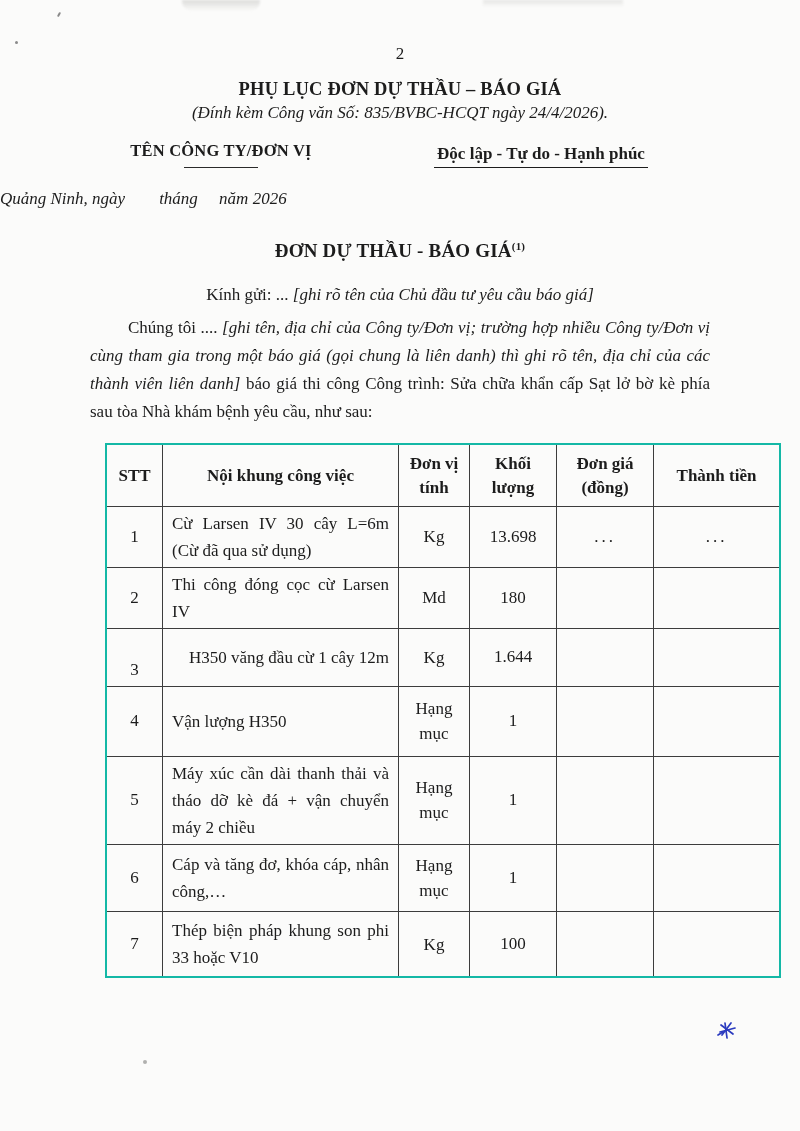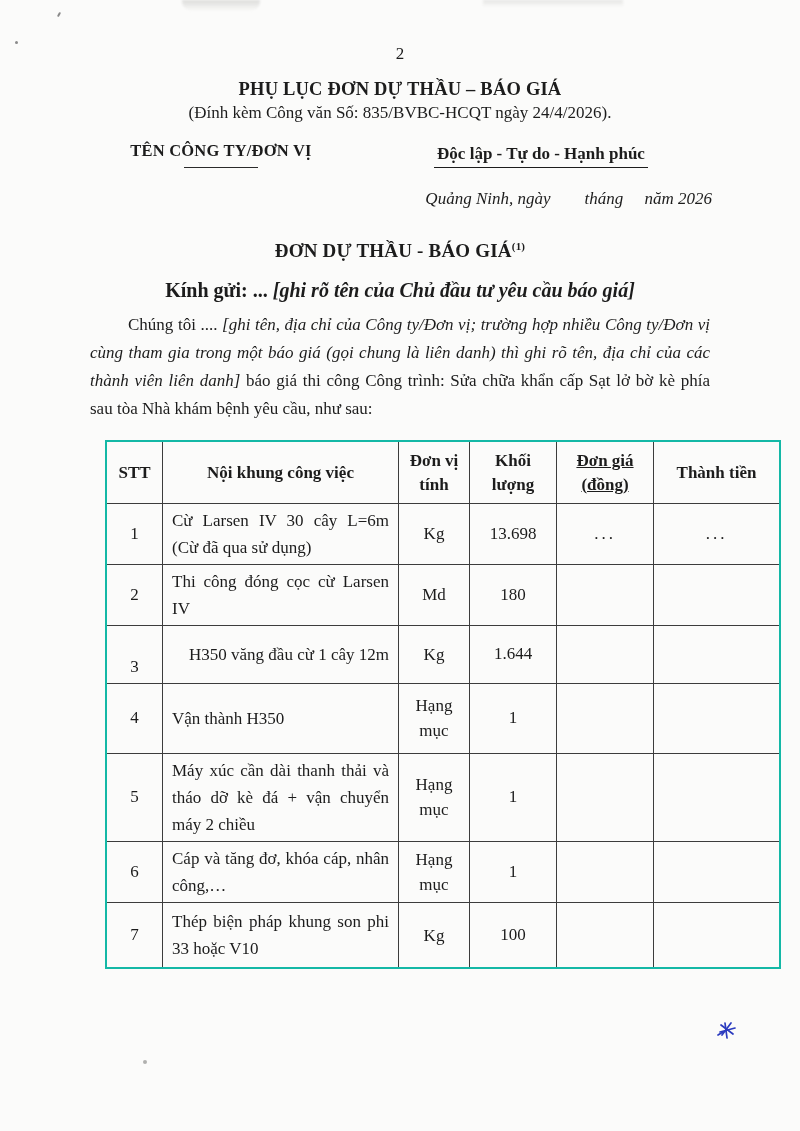--- a/index.html
+++ b/index.html
@@ -7,54 +7,54 @@
     width:800px;height:1131px;
     background:#fbfbfa;
     position:relative;overflow:hidden;
     font-family:"Liberation Serif","DejaVu Serif",serif;
     color:#1c1c1c;
   }
   .page{position:absolute;inset:0;}
   .center{text-align:center;}
   .page-number{margin-top:44px;font-size:17px;}
   .doc-title{margin-top:15px;font-size:18.5px;font-weight:bold;letter-spacing:.2px;}
-  .doc-subtitle{margin-top:3px;font-size:17px;}
+  .doc-subtitle{margin-top:3px;font-size:17px;font-style:italic;}
   .header-columns{display:flex;margin:16px 64px 0 96px;}
   .left-col{width:250px;text-align:center;padding-top:2px;}
   .company-label{font-size:16.5px;font-weight:bold;letter-spacing:.2px;}
   .company-underline{width:74px;border-top:1.6px solid #2a2a2a;margin:6px auto 0;}
   .right-col{flex:1;text-align:center;}
   .national-header{font-size:16px;font-weight:bold;letter-spacing:.1px;}
   .national-motto{display:inline-block;margin-top:5px;font-size:17px;font-weight:bold;
     border-bottom:1.8px solid #1c1c1c;padding:0 3px 3px;}
-  .date-line{margin-top:21px;padding-right:88px;text-align:right;
+  .date-line{margin-top:21px;padding-right:88px;
     font-style:italic;font-size:17px;white-space:pre;}
   .form-title{margin-top:31px;font-size:19px;font-weight:bold;letter-spacing:.2px;}
   .form-title sup{font-size:11px;font-weight:bold;}
-  .salutation{margin-top:17px;font-size:20px;font-weight:bold;}
+  .salutation{margin-top:23px;font-size:17px;font-weight:normal;}
   .salutation .bracket{font-style:italic;}
   .para{margin:0 90px;text-align:justify;font-size:17px;line-height:28px;text-indent:38px;}
   .para1{margin-top:27px;}
   .para2{margin-top:9px;}
   .it{font-style:italic;}
   .table-wrap{margin:17px 0 0 105px;width:637px;}
   table{border-collapse:collapse;width:100%;table-layout:fixed;border:2px solid #14b8a6;}
   th,td{border:1.5px solid #3c3c3c;vertical-align:middle;overflow:hidden;}
   th{font-size:17px;font-weight:bold;line-height:24px;padding:2px 3px;text-align:center;}
   thead tr{height:62px;}
   td{font-size:17px;}
   .w-stt{width:49px;}
   .w-content{width:229px;}
   .w-unit{width:64px;}
   .w-qty{width:80px;}
-  .w-price{width:90px;text-decoration:underline;}
+  .w-price{width:90px;}
   .w-total{width:119px;}
   td.col-stt{text-align:center;}
   td.col-content{text-align:justify;padding:3px 9px;line-height:27px;}
-  td.col-unit{text-align:center;line-height:25px;padding:2px 6px;}
+  td.col-unit{text-align:center;line-height:25px;padding:8px 6px;}
   td.col-qty{text-align:center;}
   td.col-price,td.col-total{text-align:center;letter-spacing:3px;}
   tbody tr:nth-child(1){height:58px;}
   tbody tr:nth-child(2){height:56px;}
   tbody tr:nth-child(3){height:58px;}
   tbody tr:nth-child(4){height:70px;}
   tbody tr:nth-child(5){height:76px;}
   tbody tr:nth-child(6){height:56px;}
   tbody tr:nth-child(7){height:66px;}
   tbody tr:nth-child(3) td.col-stt{vertical-align:bottom;padding-bottom:6px;}
@@ -137,21 +137,21 @@
           <tr>
             <td class="col-stt">3</td>
             <td class="col-content">H350 văng đầu cừ 1 cây 12m</td>
             <td class="col-unit">Kg</td>
             <td class="col-qty">1.644</td>
             <td class="col-price"></td>
             <td class="col-total"></td>
           </tr>
           <tr>
             <td class="col-stt">4</td>
-            <td class="col-content">Vận thành H350</td>
+            <td class="col-content">Vận lượng H350</td>
             <td class="col-unit">Hạng mục</td>
             <td class="col-qty">1</td>
             <td class="col-price"></td>
             <td class="col-total"></td>
           </tr>
           <tr>
             <td class="col-stt">5</td>
             <td class="col-content">Máy xúc cần dài thanh thải và tháo dỡ kè đá + vận chuyển máy 2 chiều</td>
             <td class="col-unit">Hạng mục</td>
             <td class="col-qty">1</td>

